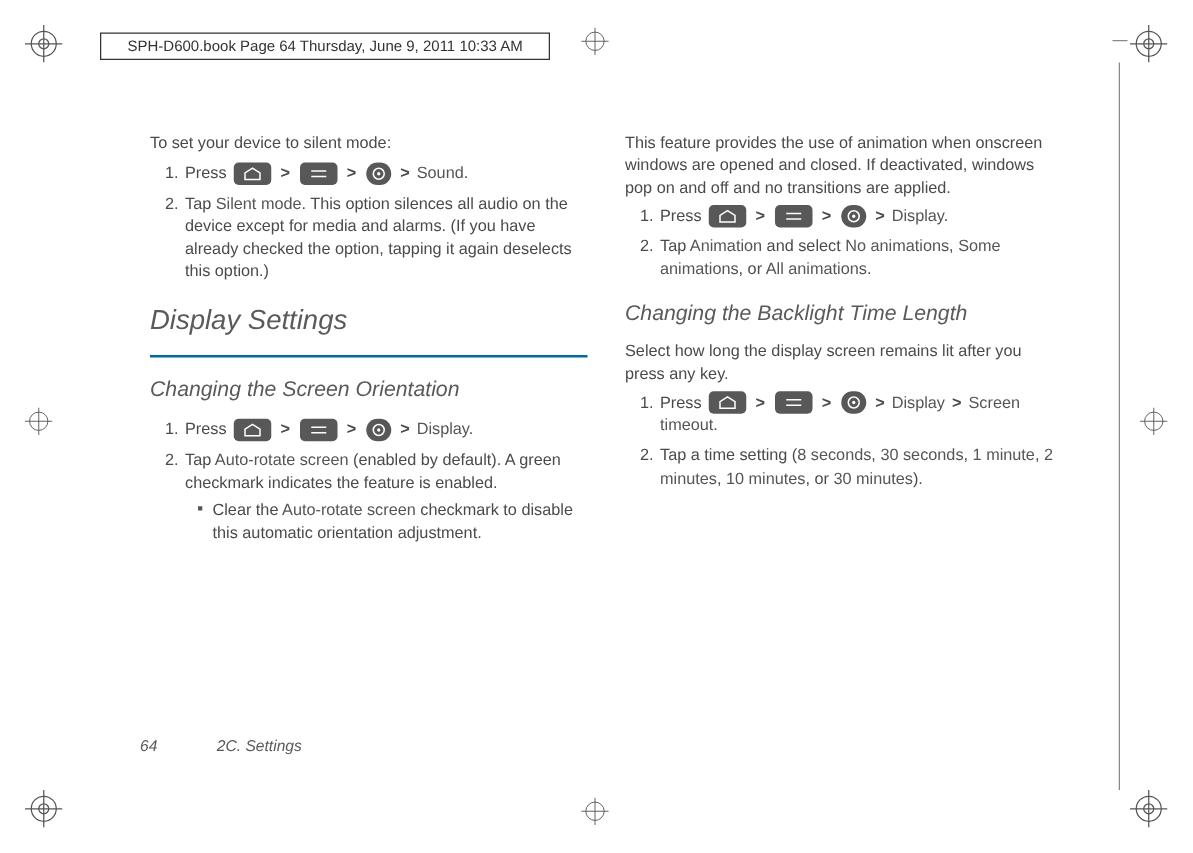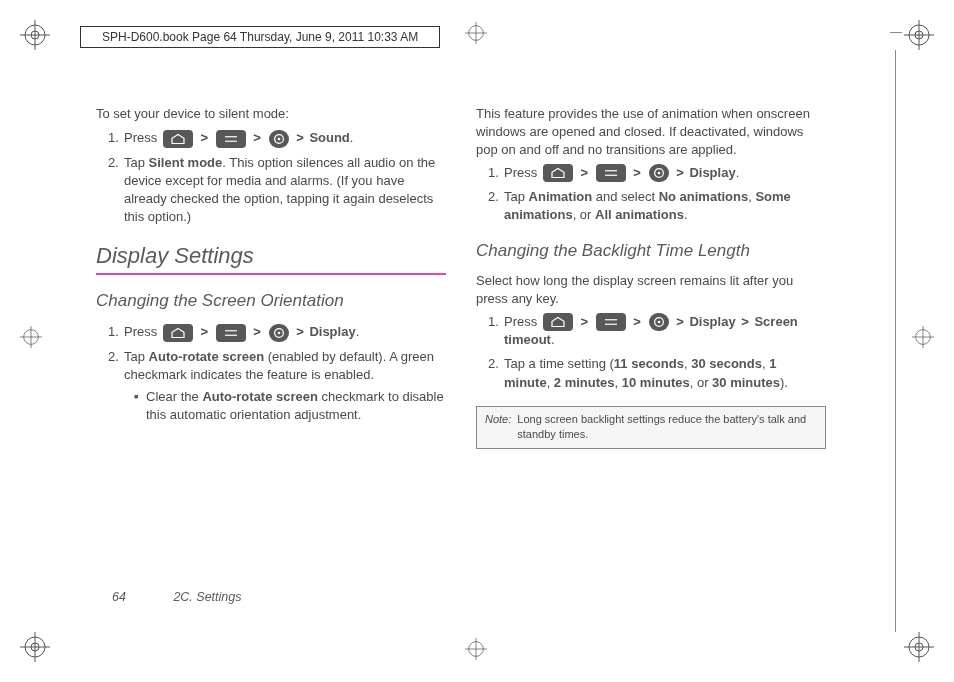--- a/index.html
+++ b/index.html
@@ -16,41 +16,41 @@
       top: 26px;
       left: 80px;
       border: 1px solid #333;
       padding: 3px 21px;
       font-size: 12px;
       color: #333;
     }
     .content {
       position: absolute;
       top: 105px;
-      left: 96px;
+      left: 120px;
       width: 730px;
       display: flex;
       gap: 30px;
     }
     .col {
       width: 350px;
       font-size: 13px;
       line-height: 1.4;
     }
     .intro-line { font-size: 13px; margin-bottom: 6px; }
     ol { list-style: none; padding-left: 14px; margin: 4px 0 14px 0; }
     ol li { margin-bottom: 6px; position: relative; padding-left: 14px; }
     ol li .num { position: absolute; left: -2px; top: 0; }
     .h1 {
       font-size: 22px;
       font-style: italic;
       font-weight: 400;
       color: #5a5a5a;
-      border-bottom: 2px solid #ec4899;
-      padding-bottom: 2px;
+      border-bottom: 2px solid #0369a1;
+      padding-bottom: 13px;
       margin: 8px 0 14px 0;
     }
     .h2 {
       font-size: 17px;
       font-style: italic;
       font-weight: 400;
       color: #5a5a5a;
       margin: 10px 0 10px 0;
     }
     .btn {
@@ -59,21 +59,21 @@
       justify-content: center;
       width: 30px;
       height: 18px;
       background: #585858;
       border-radius: 4px;
       vertical-align: middle;
       margin: 0 2px;
     }
     .btn svg { width: 18px; height: 14px; }
     .gt { font-weight: bold; margin: 0 2px; }
-    .bold { font-weight: bold; color: #555; }
+    .bold { font-weight: normal; color: #555; }
     .bullet-sub { padding-left: 22px; position: relative; margin-top: 4px; }
     .bullet-sub::before { content: "■"; font-size: 7px; position: absolute; left: 10px; top: 4px; color: #555; }
     .note-box {
       border: 1px solid #888;
       background: #f5f5f5;
       font-size: 11px;
       padding: 5px 8px;
       margin-top: 8px;
       display: flex;
       gap: 6px;
@@ -268,27 +268,23 @@
         <span class="btn" style="width:20px;border-radius:10px">
             <svg viewBox="0 0 16 16">
               <circle cx="8" cy="8" r="5" fill="none" stroke="#fff" stroke-width="1.4"></circle>
               <circle cx="8" cy="8" r="1.5" fill="#fff"></circle>
             </svg>
           </span>
         <span class="gt"> &gt; </span>
         <span class="bold">Display</span><span class="gt"> &gt; </span><span class="bold">Screen timeout</span><span>.</span>
       </li>
       <li><span class="num">2.</span>
-        <span>Tap a time setting (</span><span class="bold">11 seconds</span><span>, </span><span class="bold">30 seconds</span><span>, </span><span class="bold">1 minute</span><span>, </span><span class="bold">2 minutes</span><span>, </span><span class="bold">10 minutes</span><span>, or </span><span class="bold">30 minutes</span><span>).</span>
-      </li>
-    </ol>
-
-    <div class="note-box">
-      <div class="note-label">Note:</div>
-      <div>Long screen backlight settings reduce the battery's talk and standby times.</div>
-    </div>
+        <span>Tap a time setting (</span><span class="bold">8 seconds</span><span>, </span><span class="bold">30 seconds</span><span>, </span><span class="bold">1 minute</span><span>, </span><span class="bold">2 minutes</span><span>, </span><span class="bold">10 minutes</span><span>, or </span><span class="bold">30 minutes</span><span>).</span>
+      </li>
+    </ol>
+
   </div>
 </div>
 
 <div class="footer">
   <span class="pn">64</span>
   <span>2C. Settings</span>
 </div>
 
 </body></html>

